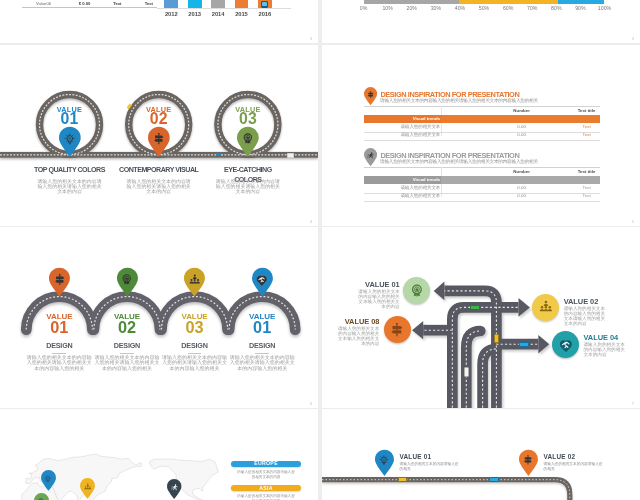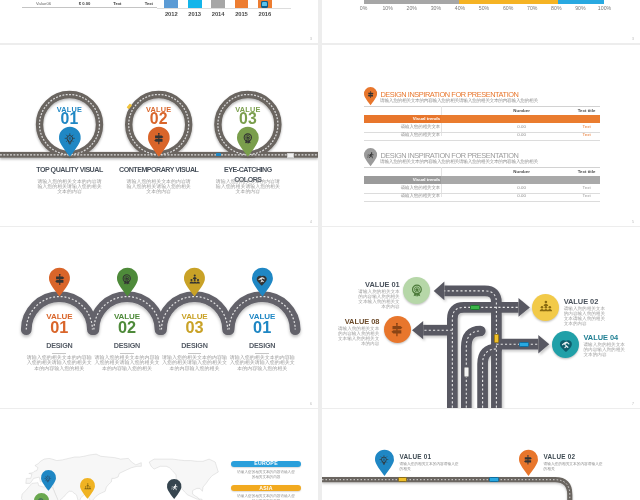--- a/index.html
+++ b/index.html
@@ -18,21 +18,21 @@
 
   .s2lab{font-size:5.2px;color:#7a7a7a;text-align:center;line-height:5px}
 
   
   .vkick{font-size:7.3px;font-weight:bold;letter-spacing:.25px;text-align:center;line-height:7.3px}
   .vnum{font-size:15.8px;font-weight:bold;text-align:center;line-height:15.8px;letter-spacing:.2px}
   .ctitle{font-size:7.1px;font-weight:bold;color:#4a525c;text-align:center;line-height:9.6px;letter-spacing:-.49px}
   .cbody{font-size:4.95px;color:#9a9a9a;text-align:center;line-height:5.15px}
 
   
-  .thead{font-size:7.4px;font-weight:normal;line-height:7.4px;letter-spacing:-.43px;white-space:nowrap}
+  .thead{font-size:7.4px;font-weight:bold;line-height:7.4px;letter-spacing:-.43px;white-space:nowrap}
   .tsub{font-size:4.72px;color:#939393;line-height:5px;white-space:nowrap;letter-spacing:-.32px}
   .tcol{font-size:4.4px;font-weight:bold;color:#4a4a4a;line-height:4.8px}
   .tband{font-size:4.4px;font-weight:bold;color:#fff;line-height:4.8px}
   .trow{font-size:4.4px;color:#8a8a8a;line-height:4.8px}
 
   
   .akick{font-size:8.0px;font-weight:bold;text-align:center;letter-spacing:-.08px;line-height:8px}
   .anum{font-size:16.3px;font-weight:bold;text-align:center;line-height:16.3px}
   .atitle{font-size:7.2px;font-weight:bold;color:#555c66;text-align:center;line-height:8px;letter-spacing:-.2px}
   .abody{font-size:5.0px;color:#9a9a9a;text-align:center;line-height:5.3px}
@@ -129,21 +129,21 @@
             <line x1="21.7" y1="11" x2="19.4" y2="11"></line>
             <line x1="5.2" y1="17.7" x2="6.9" y2="16"></line>
             <line x1="18.8" y1="17.7" x2="17.1" y2="16"></line>
           </g>
           <path fill="currentColor" d="M12 4.4c-3.7 0-6.6 3-6.6 6.6 0 2.3 1.2 4.4 3 5.6v2.2c0 .5.4.9.9.9h5.4c.5 0 .9-.4.9-.9v-2.2c1.8-1.2 3-3.3 3-5.6 0-3.6-3-6.6-6.6-6.6zm0 1.7c2.7 0 4.9 2.2 4.9 4.9 0 1.9-1.1 3.6-2.7 4.4l-.5.3v1.9h-3.4v-1.9l-.5-.3c-1.6-.9-2.7-2.5-2.7-4.4 0-2.7 2.2-4.9 4.9-4.9z"></path>
           <rect fill="currentColor" x="9.3" y="20.2" width="5.4" height="1.5" rx=".7"></rect>
           <rect fill="currentColor" x="10.3" y="22.1" width="3.4" height="1.4" rx=".7"></rect>
           <path fill="currentColor" opacity=".5" d="M9.9 8.6h4.2v5.2H9.9z"></path>
         </svg>
       </div>
-      <div class="abs ctitle" style="left:23.5px;top:121.4px;width:92px">TOP QUALITY VISUAL</div>
+      <div class="abs ctitle" style="left:23.5px;top:121.4px;width:92px">TOP QUALITY COLORS</div>
       <div class="abs cbody" style="left:36.7px;top:133.8px;width:65.6px">请输入您的相关文本的内容请输入您的相关请输入您的相关文本的内容</div>
       <div class="abs vkick" style="left:128.7px;top:60.9px;width:60px;color:#d9652a">VALUE</div>
       <div class="abs vnum" style="left:128.7px;top:66.4px;width:60px;color:#d9652a">02</div>
       <svg class="abs" style="left:147.85px;top:82.7px" width="21.7" height="28.644" viewBox="0 0 21.7 28.644">
         <path d="M 10.85 28.644 C 2.9295 18.4754, 0 13.3998, 0.04 10.416 A 10.85 10.85 0 1 1 21.66 10.416 C 21.7 13.3998, 18.7705 18.4754, 10.85 28.644 Z" fill="#d9652a"></path>
       </svg>
       <div class="abs" style="left:152.895px;top:87.9622px">
         <svg width="11.6095" height="11.6095" viewBox="0 0 24 24" style="color:#333333;display:block">
           <rect fill="currentColor" x="10.9" y="1.6" width="2.3" height="21.4" rx=".3"></rect>
           <path fill="currentColor" d="M4.3 5.4h13.9l3.3 2.8-3.3 2.8H4.3z"></path>

